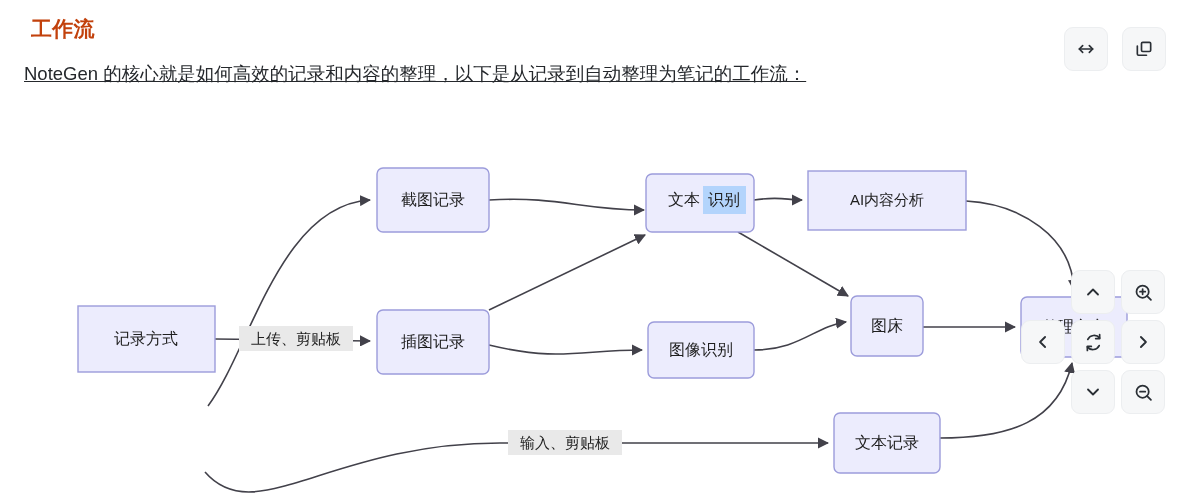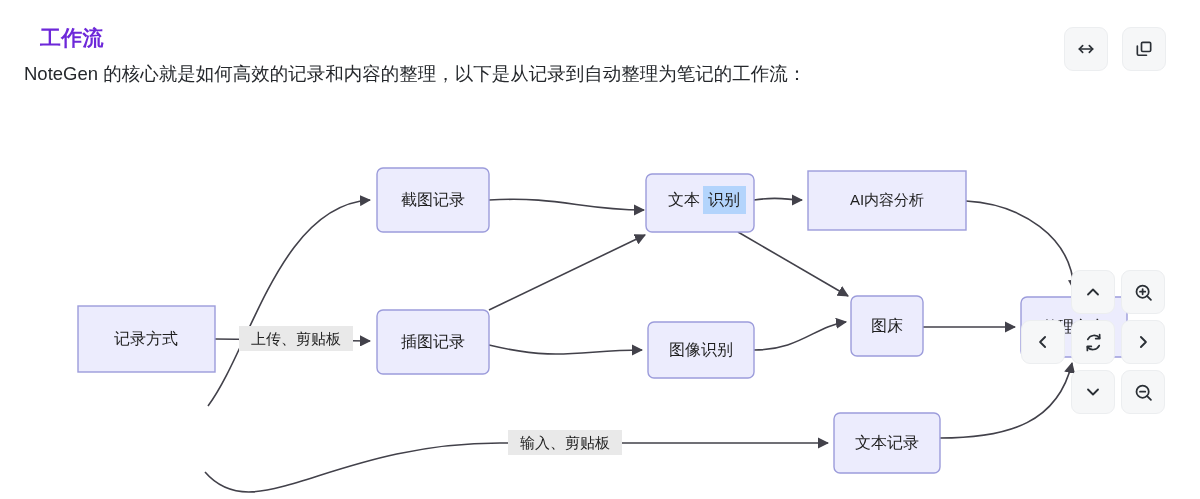--- a/index.html
+++ b/index.html
@@ -18,31 +18,32 @@
   }
 
   
   .doc-heading {
     position: absolute;
     left: 24px;
     top: 8px;
     font-size: 21px;
     font-weight: bold;
     letter-spacing: .2px;
-    color: #6d28d9;
-    margin: 16px;
+    color: #c2410c;
+    margin: 7px;
   }
   .doc-paragraph {
     position: absolute;
     left: 24px;
     top: 60px;
     font-size: 18.5px;
     line-height: 28px;
     color: #25282c;
     white-space: nowrap;
+    text-decoration: underline;
   }
 
   
   .diagram-canvas {
     position: absolute;
     left: 0;
     top: 100px;
     width: 1200px;
     height: 399px;
     background: #ffffff;

